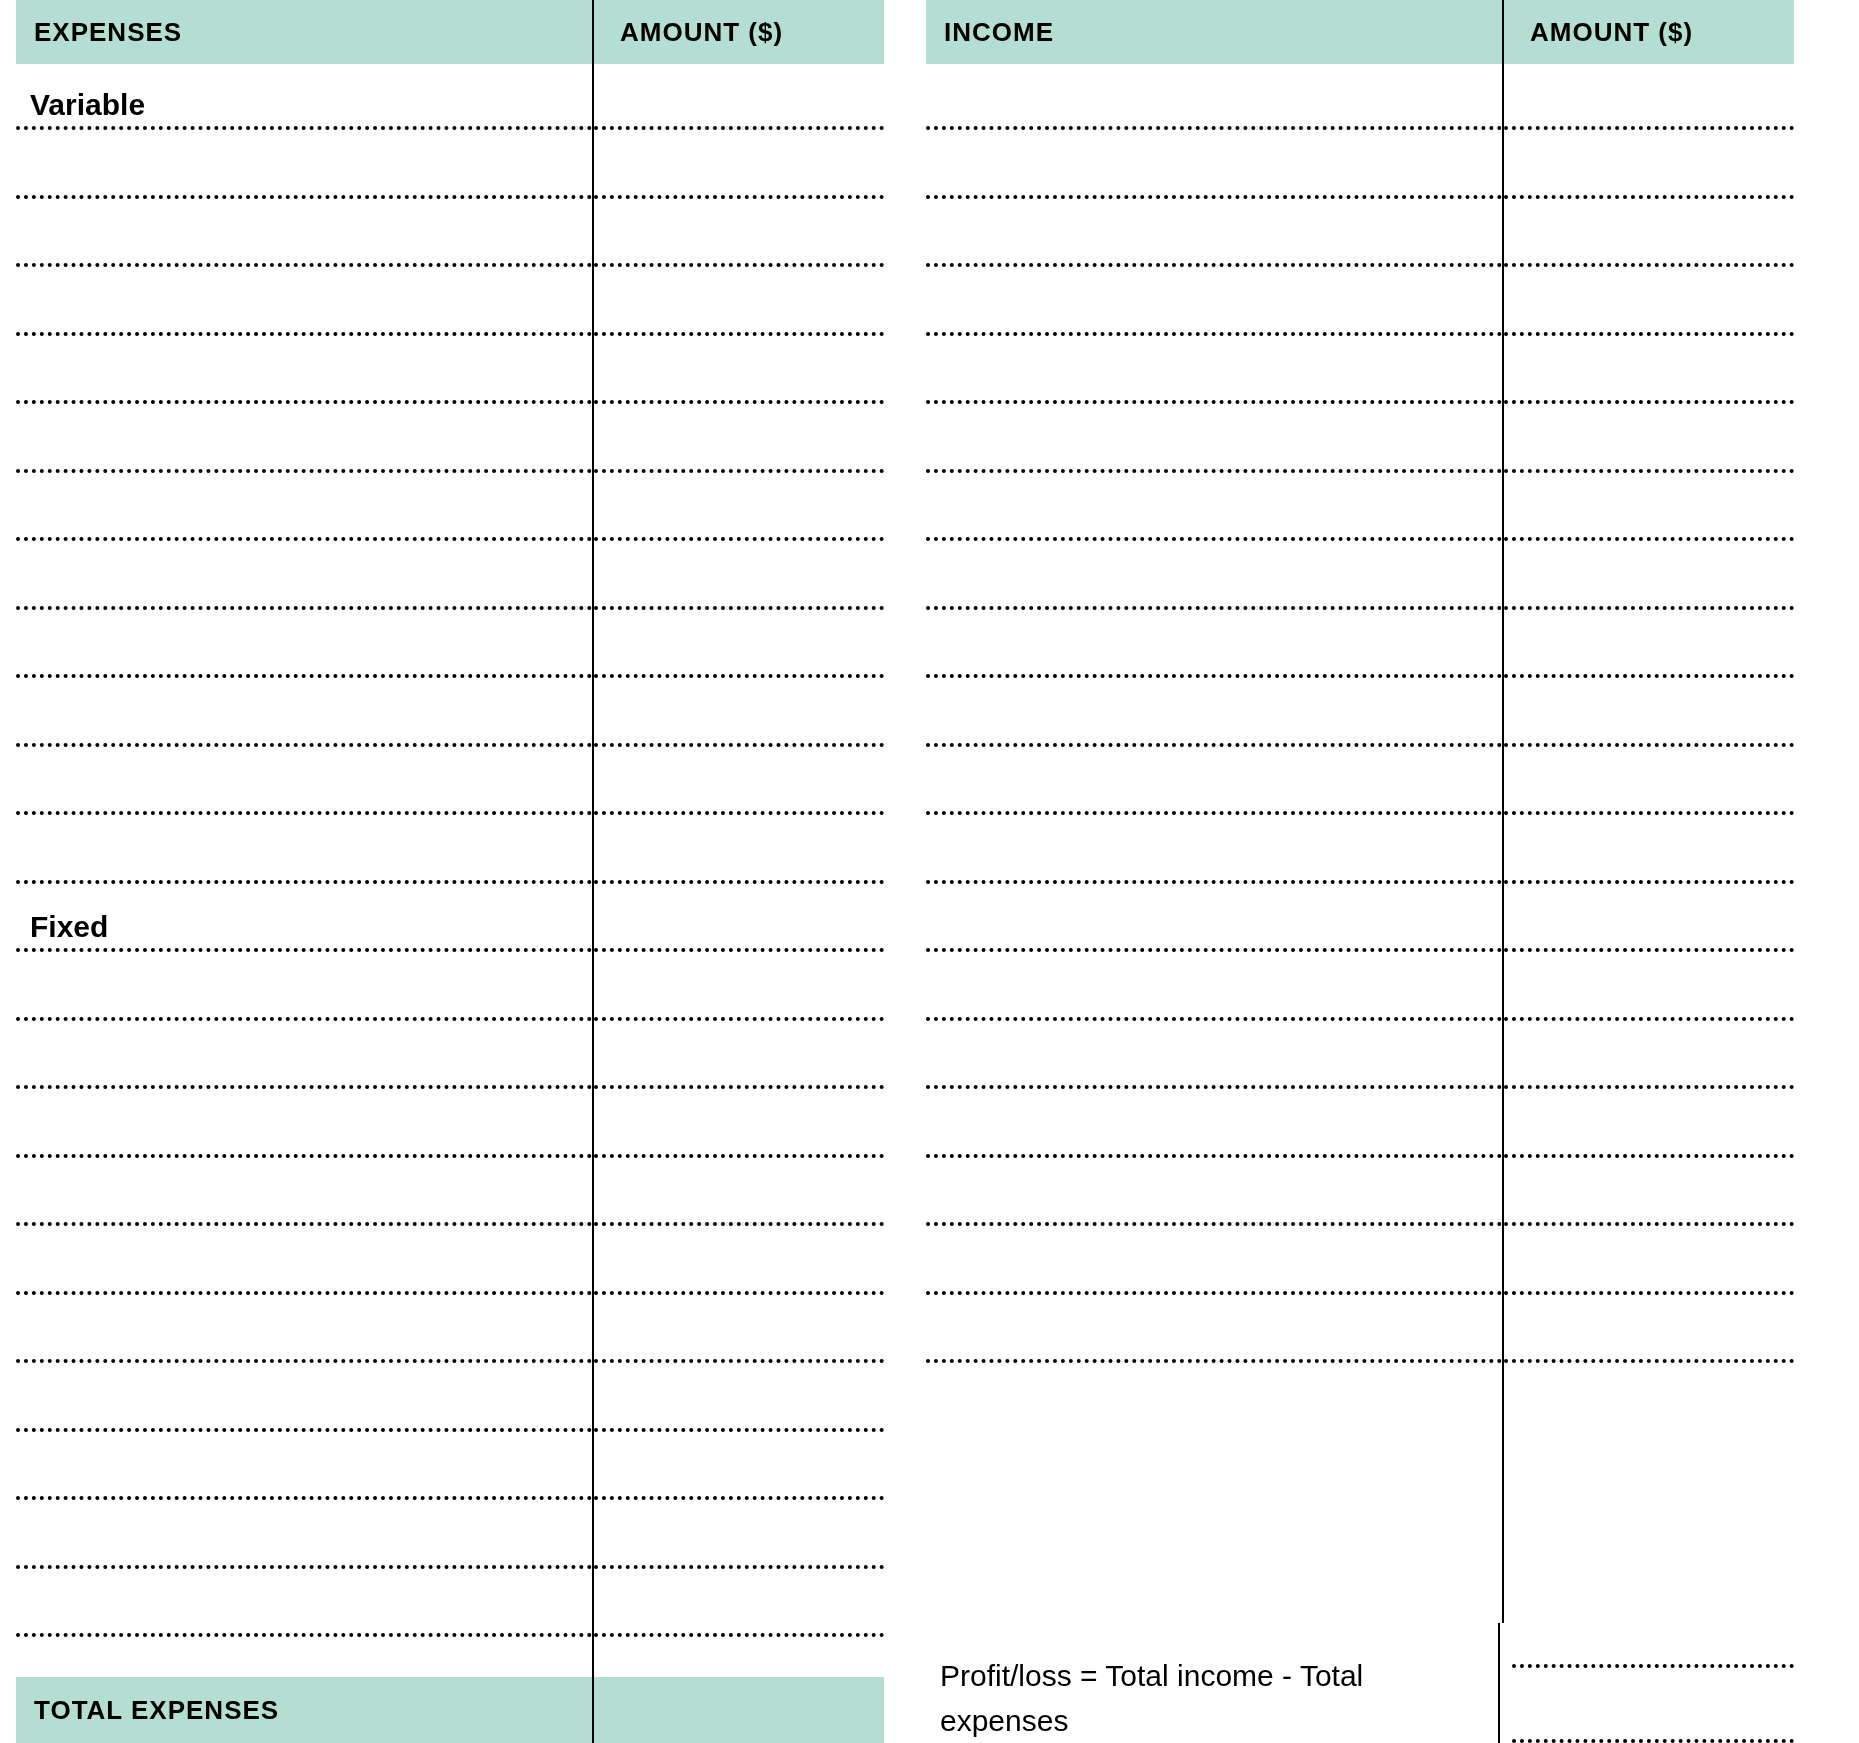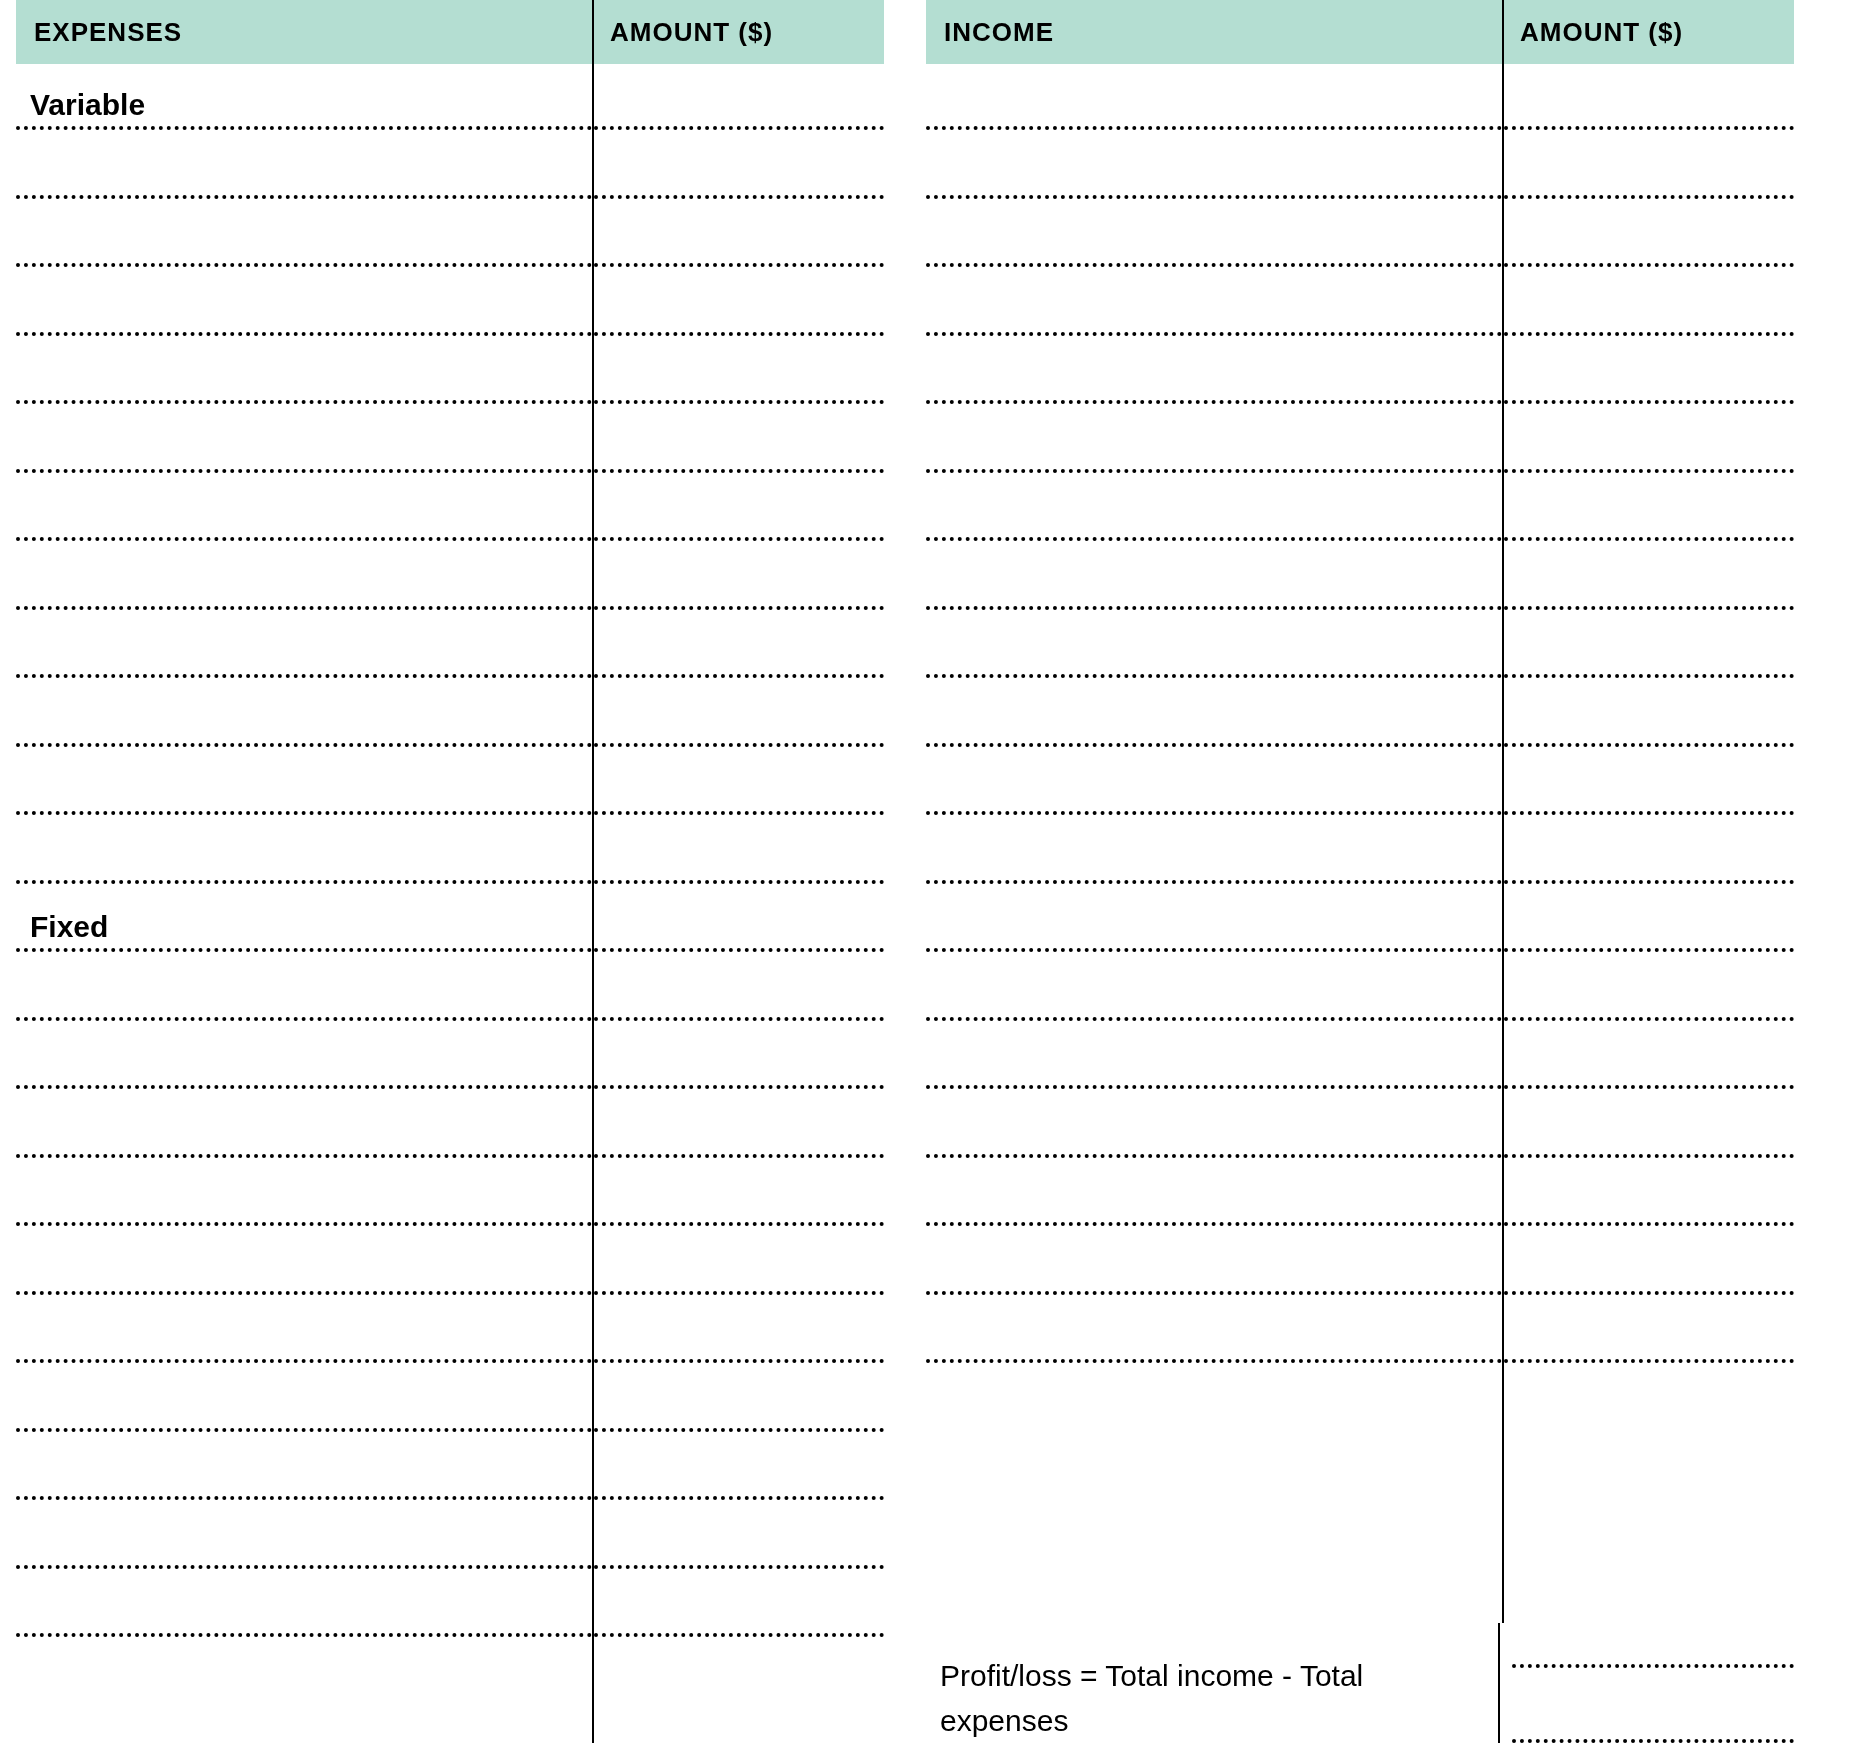--- a/index.html
+++ b/index.html
@@ -36,21 +36,21 @@
     font-weight: 700;
     letter-spacing: 1px;
     font-size: 26px;
     border-right: 2px solid #000;
     height: 100%;
     display: flex;
     align-items: center;
   }
   .hdr .c2 {
     width: 290px;
-    padding-left: 16px;
+    padding-left: 26px;
     font-weight: 700;
     letter-spacing: 1px;
     font-size: 26px;
     height: 100%;
     display: flex;
     align-items: center;
   }
   .body {
     display: flex;
     flex: 1 1 auto;
@@ -194,20 +194,24 @@
         <div class="row"></div>
         <div class="row"></div>
         <div class="row"></div>
         <div class="row"></div>
         <div class="row"></div>
         <div class="row"></div>
         <div class="row"></div>
         <div class="row"></div>
       </div>
     </div>
+    <div class="total">
+      <div class="c1">TOTAL EXPENSES</div>
+      <div class="c2"></div>
+    </div>
   </div>
 
   <div class="col col-right">
     <div class="hdr">
       <div class="c1">INCOME</div>
       <div class="c2">AMOUNT ($)</div>
     </div>
     <div class="body">
       <div class="c1">
         <div class="row first"></div>

